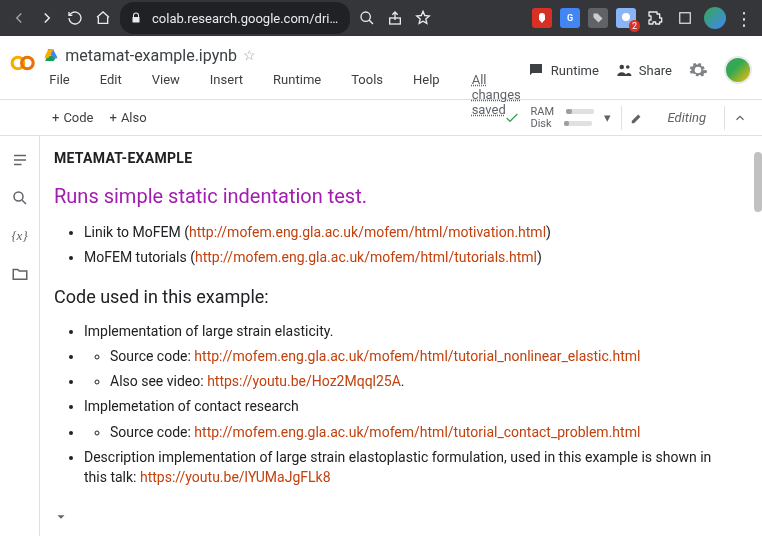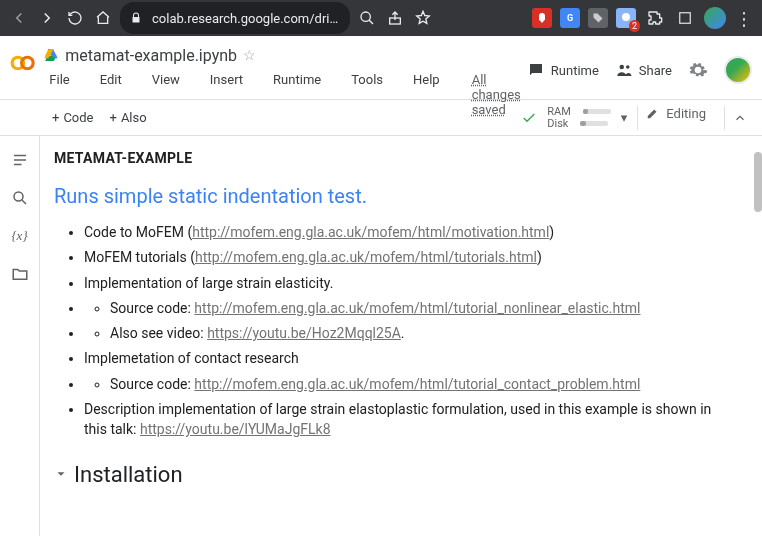--- a/index.html
+++ b/index.html
@@ -38,39 +38,39 @@
   
   
   .toolbar { height: 36px; border-bottom: 1px solid #e0e0e0; display: flex; align-items: center; padding: 0 8px 0 44px; font-size: 13px; color: #3c4043; }
   .tool-btn { display: flex; align-items: center; gap: 4px; padding: 4px 8px; cursor: pointer; }
   .tool-right { margin-left: auto; display: flex; align-items: center; gap: 10px; }
   .resource { font-size: 11px; color: #5f6368; line-height: 12px; }
   .resource-row { display: flex; align-items: center; gap: 12px; }
   .bar { width: 28px; height: 5px; background: #e0e0e0; border-radius: 2px; position: relative; }
   .bar::before { content: ""; position: absolute; left: 0; top: 0; bottom: 0; width: 20%; background: #9aa0a6; border-radius: 2px; }
   .caret { color: #5f6368; }
-  .edit-chip { display: flex; align-items: flex-start; gap: 6px; color: #5f6368; padding: 0 8px; border-left: 1px solid #e0e0e0; height: 24px; }
+  .edit-chip { display: flex; align-items: center; gap: 24px; color: #5f6368; padding: 0 8px; border-left: 1px solid #e0e0e0; height: 24px; font-style: italic; }
   .collapse { border-left: 1px solid #e0e0e0; height: 24px; width: 30px; display: flex; align-items: center; justify-content: center; }
   
   
   .main { display: flex; height: calc(536px - 36px - 64px - 36px); }
   .side { width: 40px; border-right: 1px solid #e0e0e0; display: flex; flex-direction: column; align-items: center; gap: 18px; padding-top: 14px; color: #5f6368; }
   .side-icon { width: 20px; height: 20px; display: flex; align-items: center; justify-content: center; cursor: pointer; }
   .content { flex: 1; overflow-y: auto; padding: 14px 36px 20px 14px; font-size: 14px; position: relative; }
   .scrollbar-stub { position: absolute; right: 0; top: 16px; width: 8px; height: 60px; background: #c1c1c1; border-radius: 4px; }
   
   
   .h-meta { font-weight: 700; font-size: 14px; letter-spacing: 0.3px; margin-bottom: 18px; }
-  .h-sub { font-size: 20px; font-weight: 400; margin-bottom: 14px; color: #3b82f6; }
+  .h-sub { font-size: 20px; font-weight: 400; margin-bottom: 14px; color: #a21caf; }
   .h-sec { font-size: 18px; font-weight: 400; margin: 18px 0 14px 0; }
   .h-inst { font-size: 22px; font-weight: 400; margin-top: 22px; display: flex; align-items: center; gap: 6px; }
   ul { list-style: disc; padding-left: 30px; }
   ul ul { list-style: circle; padding-left: 26px; }
   li { margin: 5px 0; line-height: 1.45; }
-  a.link { color: #737373; text-decoration: underline; }
+  a.link { color: #c2410c; }
   
   svg { display: block; }
 </style>
 </head>
 <body>
 
 <div class="browser-bar">
   <div class="nav-icon">
       <svg width="18" height="18" viewBox="0 0 24 24" fill="none" stroke="#9aa0a6" stroke-width="2">
         <path d="M15 6l-6 6 6 6"></path>
@@ -256,23 +256,24 @@
         <svg width="18" height="18" viewBox="0 0 24 24" fill="none" stroke="#5f6368" stroke-width="2">
           <path d="M3 6h6l2 2h10v11H3z"></path>
         </svg>
       </div>
   </div>
   <div class="content">
     <div class="scrollbar-stub"></div>
     <div class="h-meta">METAMAT-EXAMPLE</div>
     <div class="h-sub">Runs simple static indentation test.</div>
     <ul>
-      <li><span>Code to MoFEM (</span><a class="link">http://mofem.eng.gla.ac.uk/mofem/html/motivation.html</a><span>)</span></li>
+      <li><span>Linik to MoFEM (</span><a class="link">http://mofem.eng.gla.ac.uk/mofem/html/motivation.html</a><span>)</span></li>
       <li><span>MoFEM tutorials (</span><a class="link">http://mofem.eng.gla.ac.uk/mofem/html/tutorials.html</a><span>)</span></li>
     </ul>
+    <div class="h-sec">Code used in this example:</div>
     <ul>
       <li>Implementation of large strain elasticity.</li>
       <li>
         <ul>
             <li><span>Source code: </span><a class="link">http://mofem.eng.gla.ac.uk/mofem/html/tutorial_nonlinear_elastic.html</a></li>
           </ul>
       </li>
       <li>
         <ul>
             <li><span>Also see video: </span><a class="link">https://youtu.be/Hoz2Mqql25A</a><span>.</span></li>
@@ -283,16 +284,15 @@
         <ul>
             <li><span>Source code: </span><a class="link">http://mofem.eng.gla.ac.uk/mofem/html/tutorial_contact_problem.html</a></li>
           </ul>
       </li>
       <li><span>Description implementation of large strain elastoplastic formulation, used in this example is shown in this talk: </span><a class="link">https://youtu.be/lYUMaJgFLk8</a></li>
     </ul>
     <div class="h-inst">
       <svg width="14" height="14" viewBox="0 0 24 24" fill="#5f6368">
           <path d="M6 9l6 6 6-6z"></path>
         </svg>
-      <span>Installation</span>
     </div>
   </div>
 </div>
 
 </body></html>

